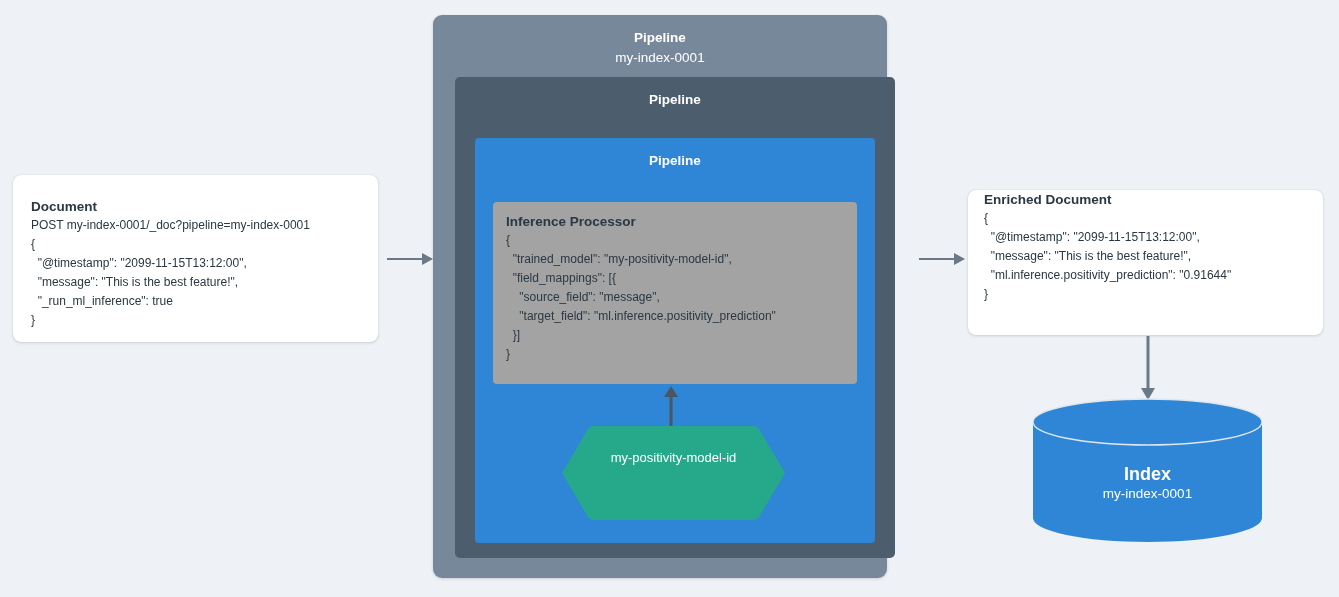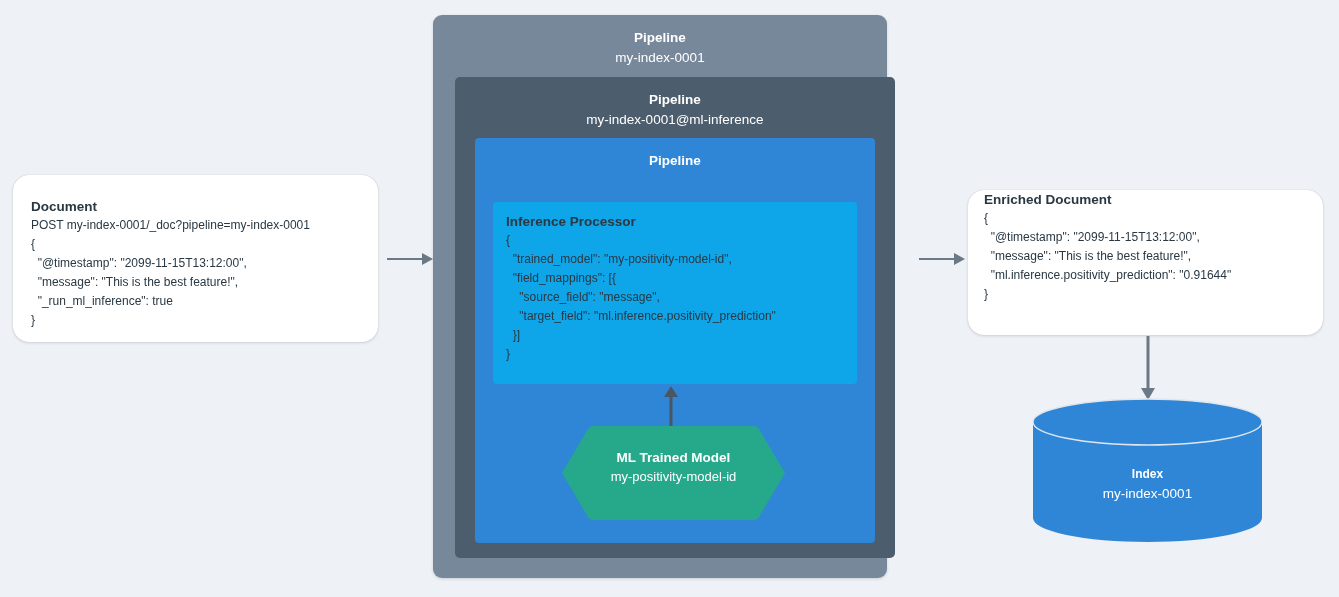--- a/index.html
+++ b/index.html
@@ -18,21 +18,21 @@
   #canvas {
     position: relative;
     width: 1339px;
     height: 597px;
   }
 
   
   .card {
     position: absolute;
     background: #ffffff;
-    border-radius: 16px;
+    border-radius: 8px;
     box-shadow: 0 1px 3px rgba(40,55,70,0.16), 0 0 1px rgba(40,55,70,0.22);
     box-sizing: border-box;
   }
   .card-title {
     font-weight: bold;
     font-size: 13.5px;
     color: #293843;
     line-height: 19px;
     white-space: pre;
   }
@@ -90,21 +90,21 @@
     line-height: 21px;
   }
 
   
   .processor {
     position: absolute;
     left: 18px;
     top: 64px;
     width: 364px;
     height: 182px;
-    background: #0ea5e9;
+    background: #a3a3a3;
     border-radius: 4px;
     box-sizing: border-box;
     padding: 10px 0 0 13px;
   }
 
   
   .hexagon {
     position: absolute;
     left: 562px;
     top: 426px;
@@ -142,21 +142,21 @@
     position: absolute;
     left: 1032px;
     top: 465px;
     width: 231px;
     text-align: center;
     color: #ffffff;
     pointer-events: none;
   }
   .cyl-label .cyl-kind {
     font-weight: bold;
-    font-size: 12px;
+    font-size: 18px;
     line-height: 19px;
   }
   .cyl-label .cyl-name {
     font-size: 13.5px;
     line-height: 20px;
   }
 
   
   .arrow {
     position: absolute;
@@ -184,21 +184,20 @@
 
   <div class="pipe-outer">
     <div class="pipe-head">
       <div class="pipe-kind">Pipeline</div>
       <div class="pipe-name">my-index-0001</div>
     </div>
 
     <div class="pipe-mid">
       <div class="pipe-head">
         <div class="pipe-kind">Pipeline</div>
-        <div class="pipe-name">my-index-0001@ml-inference</div>
       </div>
 
       <div class="pipe-inner">
         <div class="pipe-head">
           <div class="pipe-kind">Pipeline</div>
         </div>
 
         <div class="processor">
           <div class="card-title">Inference Processor</div>
           <div class="code">{
@@ -215,21 +214,20 @@
 
   <svg class="arrow" style="left:660px; top:386px;" width="22" height="45" viewBox="0 0 22 45">
     <line x1="11" y1="44" x2="11" y2="10" stroke="#4a5763" stroke-width="3"></line>
     <path d="M4 11 L11 0 L18 11 Z" fill="#4a5763"></path>
   </svg>
 
   <svg class="hexagon" width="223" height="94" viewBox="0 0 223 94">
     <path d="M 0 47 L 26 3 Q 28 0 32 0 L 191 0 Q 195 0 197 3 L 223 47 L 197 91 Q 195 94 191 94 L 32 94 Q 28 94 26 91 Z" fill="#26a98a"></path>
   </svg>
   <div class="hex-label">
-    <div class="hex-kind">ML Trained Model</div>
     <div class="hex-name">my-positivity-model-id</div>
   </div>
 
   <svg class="arrow" style="left:918px; top:248px;" width="48" height="22" viewBox="0 0 48 22">
     <line x1="1" y1="11" x2="36" y2="11" stroke="#6b7885" stroke-width="2.2"></line>
     <path d="M36 5 L47 11 L36 17 Z" fill="#6b7885"></path>
   </svg>
 
   <div class="card" style="left:968px; top:190px; width:355px; height:145px; padding:0 16px 0 16px;">
     <div class="card-title">Enriched Document</div>

